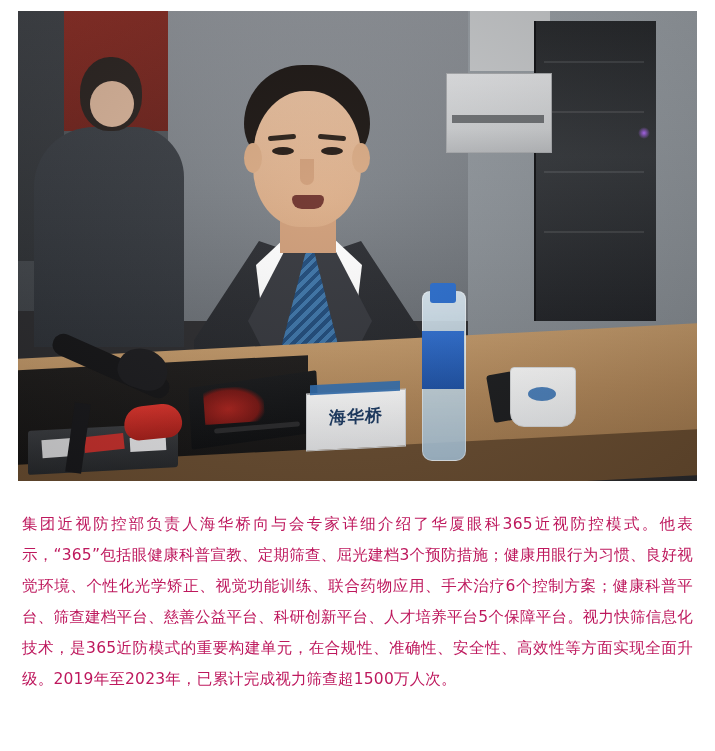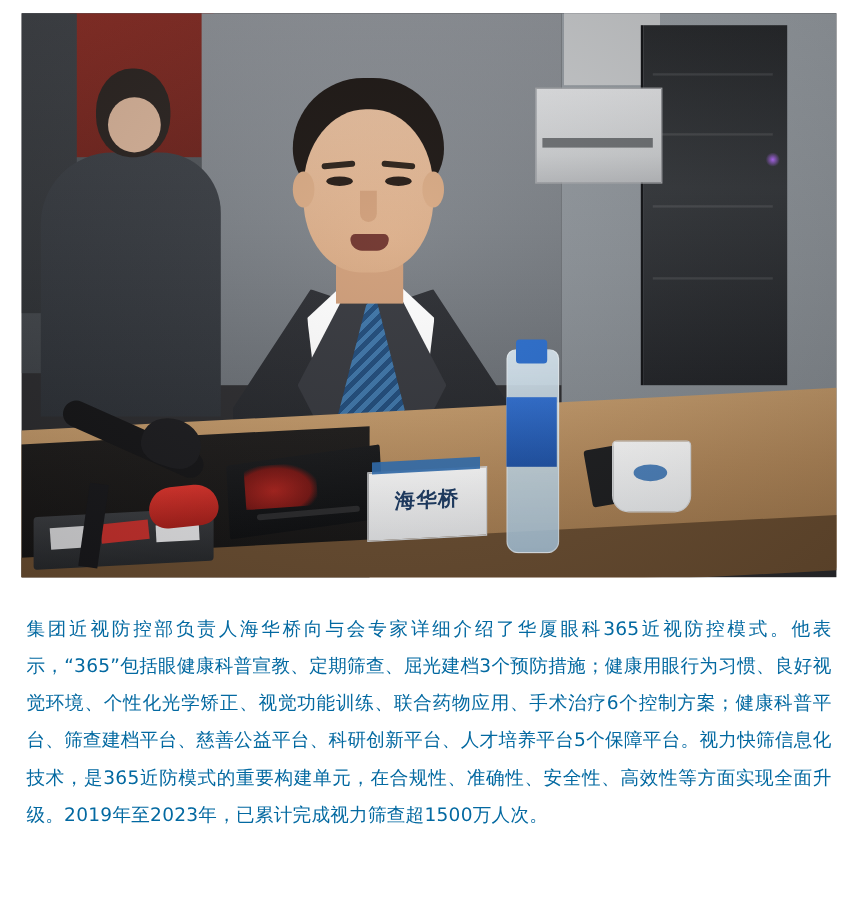--- a/index.html
+++ b/index.html
@@ -326,21 +326,21 @@
     background: radial-gradient(ellipse at 45% 40%, rgba(255,255,255,.05) 0%, rgba(0,0,0,.18) 100%);
     pointer-events: none;
   }
 
   
   .caption {
     margin: 28px 22px 0 22px;
     font-family: "DejaVu Sans", "Liberation Sans", sans-serif;
     font-size: 15.5px;
     line-height: 2.0;
-    color: #0369a1;
+    color: #be185d;
     text-align: justify;
     letter-spacing: .2px;
   }
 </style>
 </head>
 <body>
 
 <div class="article">
 
   <div class="photo-wrap">

